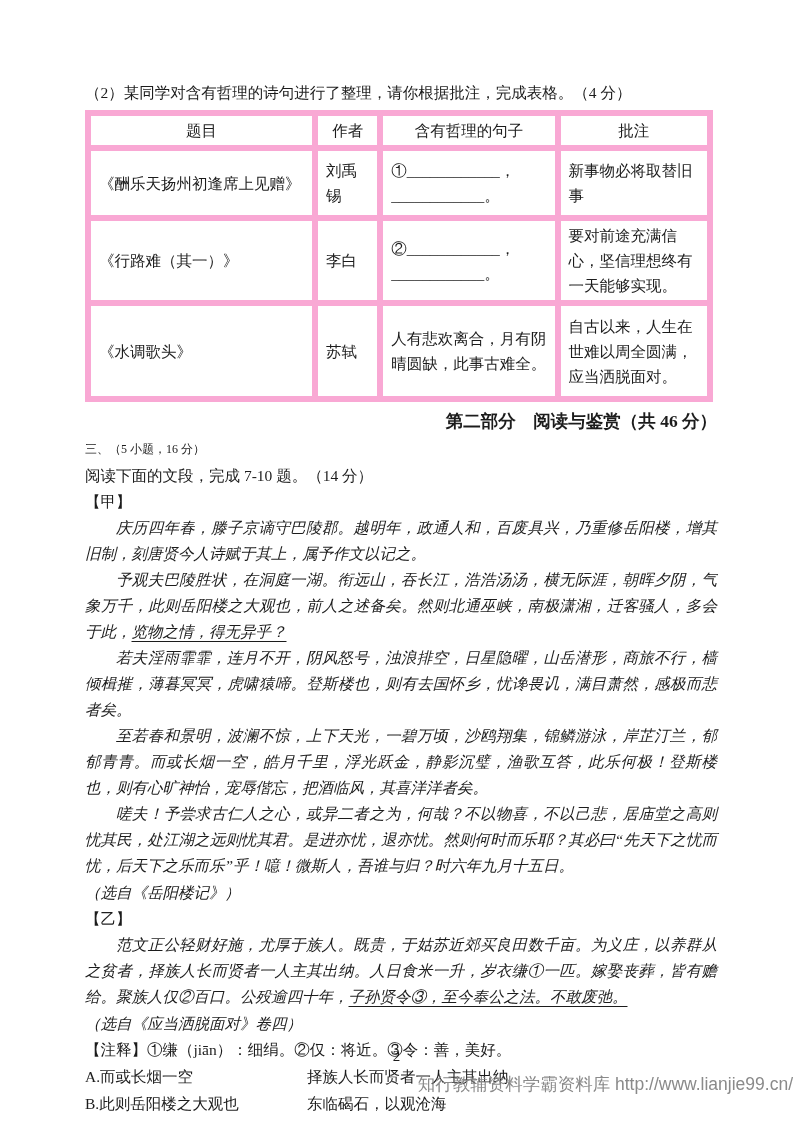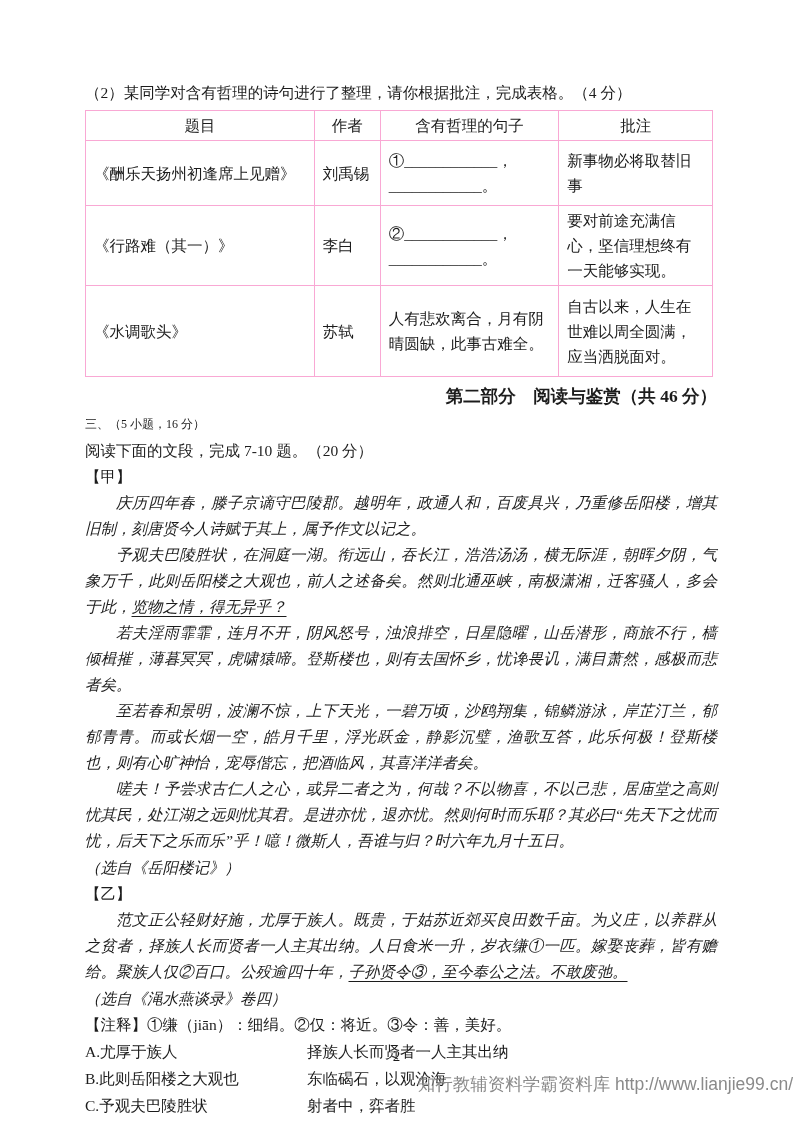--- a/index.html
+++ b/index.html
@@ -22,21 +22,21 @@
   }
   .line{margin:0;}
   
   table.poem{
     border-collapse:collapse;
     width:628px;
     margin-top:4px;
     table-layout:fixed;
   }
   table.poem td,table.poem th{
-    border:1px solid #f9a8d4;
+    border:6px solid #f9a8d4;
     padding:2px 8px;
     font-weight:normal;
     font-size:15.5px;
     line-height:25px;
     vertical-align:middle;
     text-align:left;
     overflow:hidden;
   }
   table.poem th{text-align:center;height:24px;}
   col.c-title{width:36.5%;}
@@ -128,42 +128,42 @@
         <td class="sentence">
           <div>人有悲欢离合，月有阴晴圆缺，此事古难全。</div>
         </td>
         <td class="note">自古以来，人生在世难以周全圆满，应当洒脱面对。</td>
       </tr>
     </tbody>
       </table>
 
     <p class="line h-center">第二部分　阅读与鉴赏（共 46 分）</p>
     <p class="line h-section">三、（5 小题，16 分）</p>
-    <p class="line">阅读下面的文段，完成 7-10 题。（20 分）</p>
+    <p class="line">阅读下面的文段，完成 7-10 题。（14 分）</p>
 
     <p class="line">【甲】</p>
     <div class="passage">
       <p class="line indent">庆历四年春，滕子京谪守巴陵郡。越明年，政通人和，百废具兴，乃重修岳阳楼，增其旧制，刻唐贤今人诗赋于其上，属予作文以记之。</p>
       <p class="line indent"><span>予观夫巴陵胜状，在洞庭一湖。衔远山，吞长江，浩浩汤汤，横无际涯，朝晖夕阴，气象万千，此则岳阳楼之大观也，前人之述备矣。然则北通巫峡，南极潇湘，迁客骚人，多会于此，</span><span class="u">览物之情，得无异乎？</span></p>
       <p class="line indent">若夫淫雨霏霏，连月不开，阴风怒号，浊浪排空，日星隐曜，山岳潜形，商旅不行，樯倾楫摧，薄暮冥冥，虎啸猿啼。登斯楼也，则有去国怀乡，忧谗畏讥，满目萧然，感极而悲者矣。</p>
       <p class="line indent">至若春和景明，波澜不惊，上下天光，一碧万顷，沙鸥翔集，锦鳞游泳，岸芷汀兰，郁郁青青。而或长烟一空，皓月千里，浮光跃金，静影沉璧，渔歌互答，此乐何极！登斯楼也，则有心旷神怡，宠辱偕忘，把酒临风，其喜洋洋者矣。</p>
       <p class="line indent">嗟夫！予尝求古仁人之心，或异二者之为，何哉？不以物喜，不以己悲，居庙堂之高则忧其民，处江湖之远则忧其君。是进亦忧，退亦忧。然则何时而乐耶？其必曰“先天下之忧而忧，后天下之乐而乐”乎！噫！微斯人，吾谁与归？时六年九月十五日。</p>
       <p class="line source">（选自《岳阳楼记》）</p>
     </div>
 
     <p class="line">【乙】</p>
     <div class="passage">
       <p class="line indent"><span>范文正公轻财好施，尤厚于族人。既贵，于姑苏近郊买良田数千亩。为义庄，以养群从之贫者，择族人长而贤者一人主其出纳。人日食米一升，岁衣缣①一匹。嫁娶丧葬，皆有赡给。聚族人仅②百口。公殁逾四十年，</span><span class="u">子孙贤令③，至今奉公之法。不敢废弛。</span></p>
-      <p class="line source">（选自《渑水燕谈录》卷四）</p>
+      <p class="line source">（选自《应当洒脱面对》卷四）</p>
     </div>
 
     <p class="line">【注释】①缣（jiān）：细绢。②仅：将近。③令：善，美好。</p>
 
     <div class="opt-row">
-      <span class="opt-left">A.尤厚于族人</span>
+      <span class="opt-left">A.而或长烟一空</span>
       <span class="opt-right">择族人长而贤者一人主其出纳</span>
     </div>
     <div class="opt-row">
       <span class="opt-left">B.此则岳阳楼之大观也</span>
       <span class="opt-right">东临碣石，以观沧海</span>
     </div>
     <div class="opt-row">
       <span class="opt-left">C.予观夫巴陵胜状</span>
       <span class="opt-right">射者中，弈者胜</span>
     </div>

